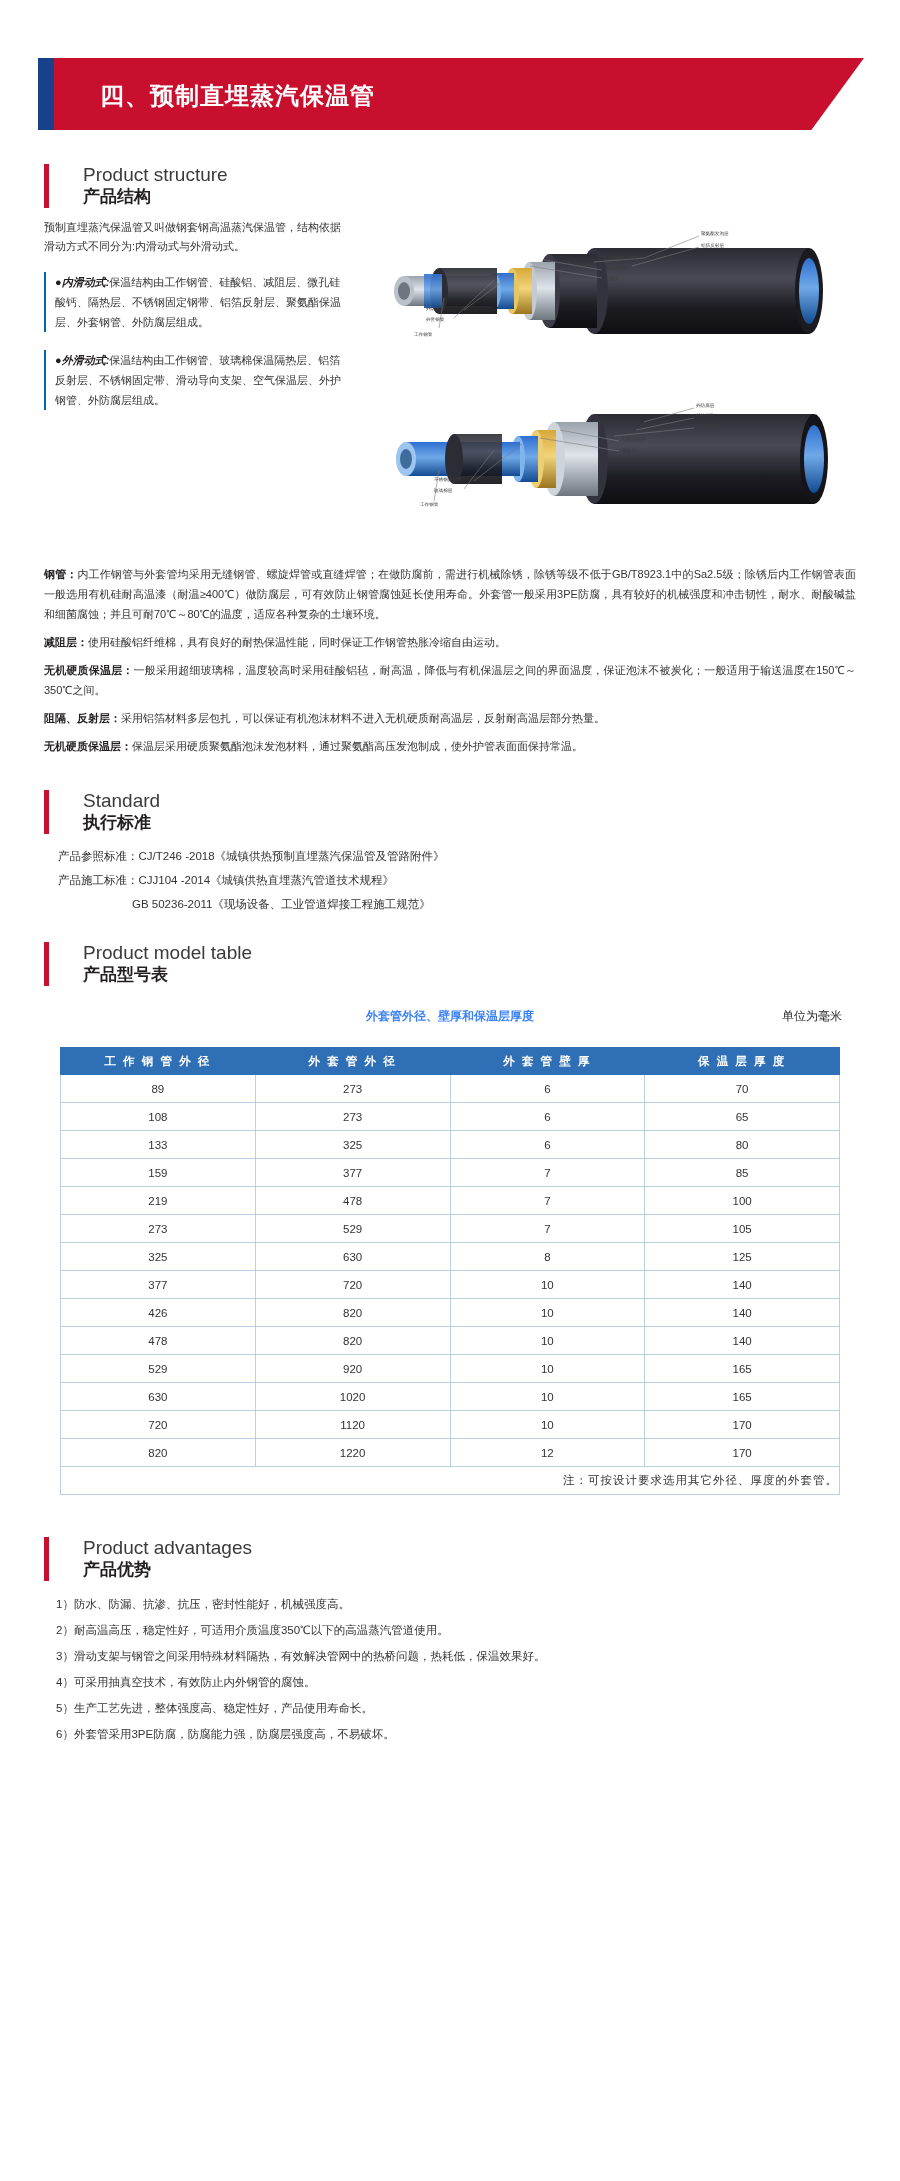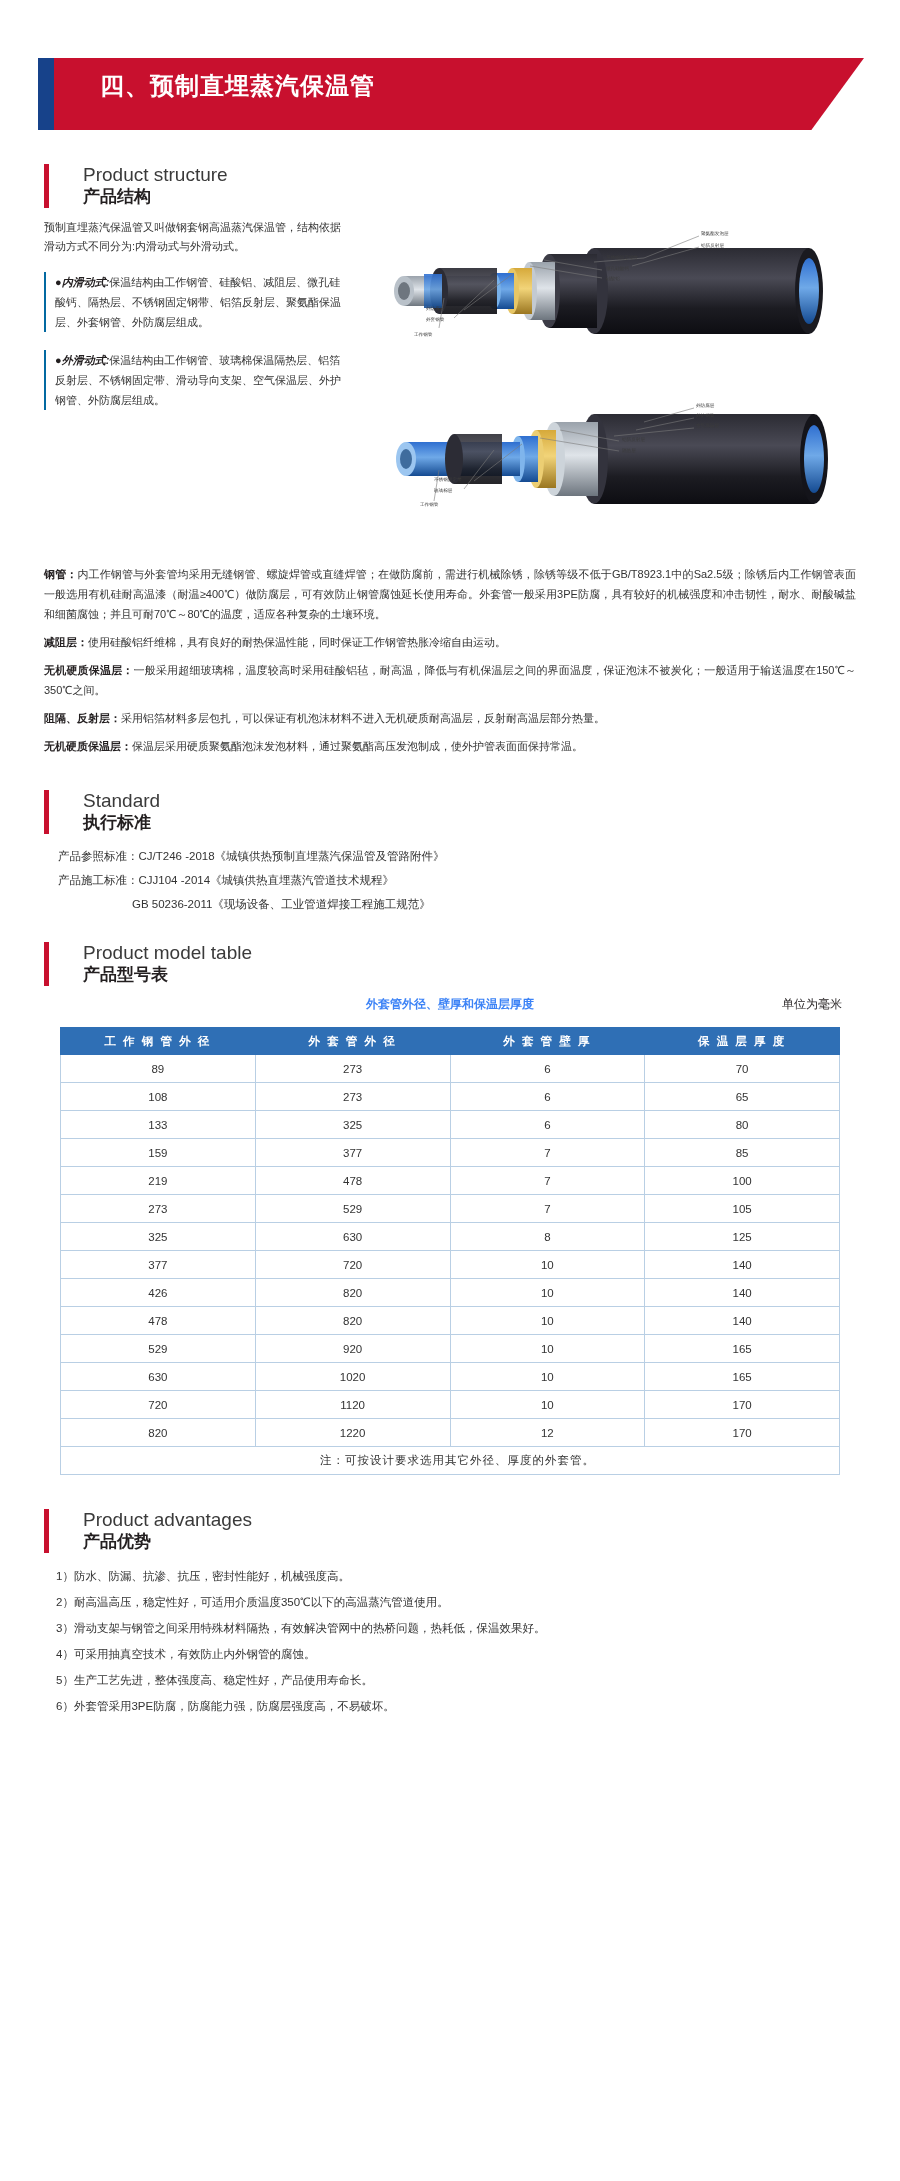--- a/index.html
+++ b/index.html
@@ -40,21 +40,21 @@
     left: 54px;
     top: 0;
     width: 810px;
     height: 72px;
     background: #c8102e;
     clip-path: polygon(0 0, 100% 0, 93.5% 100%, 0 100%);
   }
   .header-title {
     position: absolute;
     left: 100px;
-    top: 12px;
+    top: 22px;
     font-size: 24px;
     font-weight: bold;
     color: #ffffff;
     letter-spacing: 1px;
   }
 
   
   .section-head {
     display: flex;
     align-items: stretch;
@@ -181,45 +181,46 @@
     font-weight: bold;
     color: #3b82f6;
     flex: 1;
     text-align: center;
     padding-left: 60px;
   }
   .table-unit {
     font-size: 12px;
     color: #231f20;
     white-space: nowrap;
+    margin-top: 12px;
   }
   table.model {
     border-collapse: collapse;
     width: 780px;
-    margin: 8px auto;
+    margin: 16px auto;
     table-layout: fixed;
   }
   table.model th {
     background: #2f6fb5;
     color: #ffffff;
     font-size: 11.5px;
     font-weight: bold;
     letter-spacing: 2px;
     height: 24px;
     border: 1px solid #2f6fb5;
   }
   table.model td {
     border: 1px solid #b9cfe4;
     height: 25px;
     text-align: center;
     font-size: 11.5px;
     color: #333;
   }
   table.model tr.note td {
-    text-align: center;
+    text-align: right;
     padding-left: 16px;
     font-size: 11.5px;
     letter-spacing: 1px;
   }
 
   
   .adv-list {
     margin-top: 8px;
     padding-left: 12px;
   }

